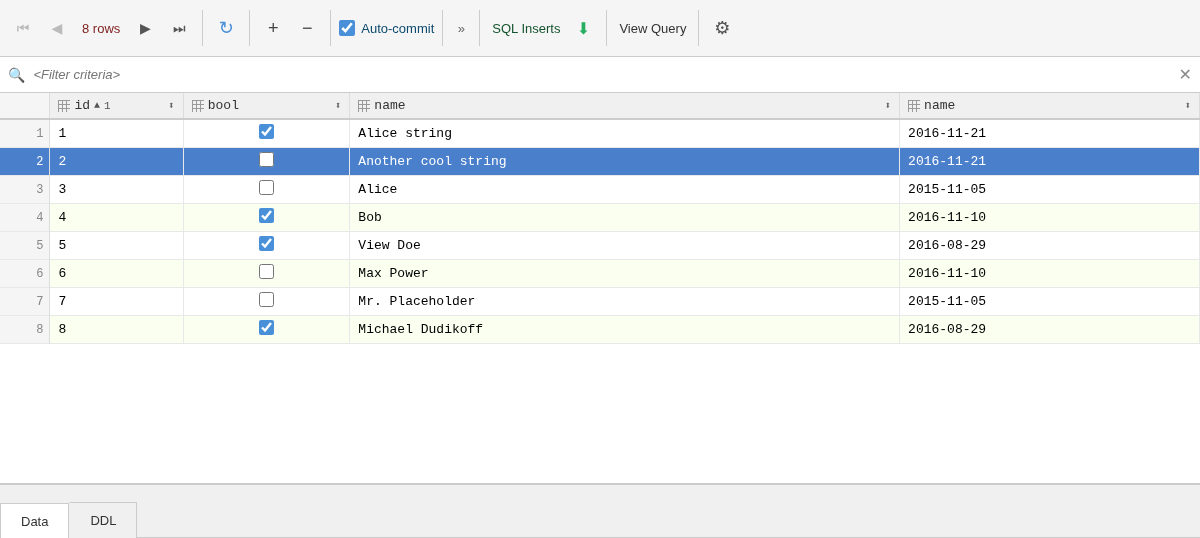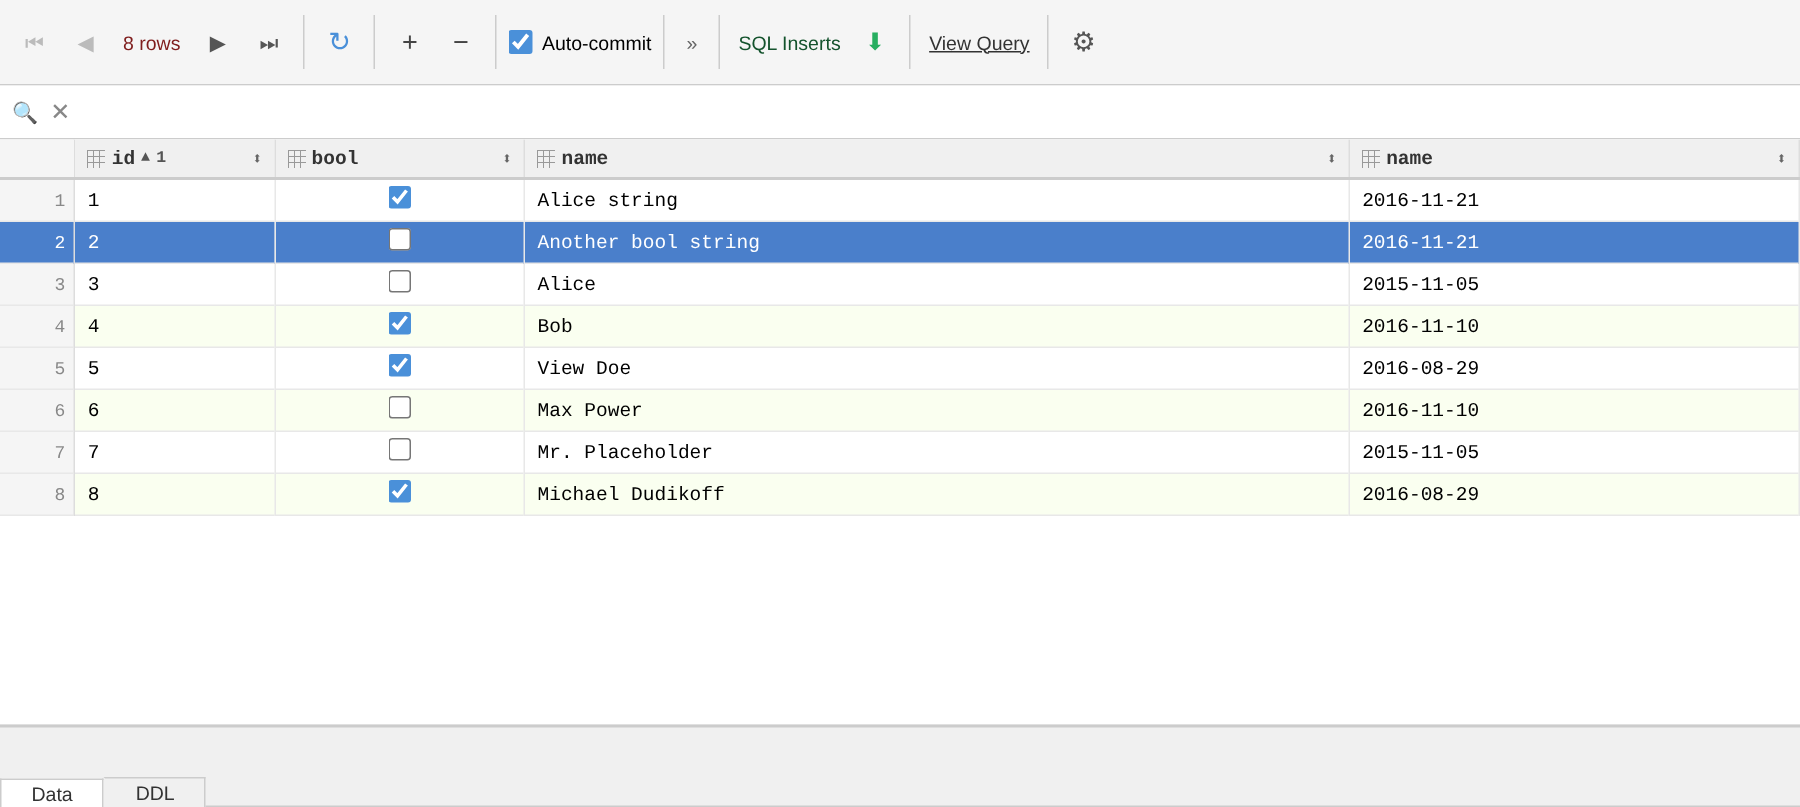--- a/index.html
+++ b/index.html
@@ -53,33 +53,32 @@
       align-items: center;
       gap: 6px;
     }
     .autocommit-checkbox {
       width: 16px;
       height: 16px;
       accent-color: #4a90d9;
     }
     .autocommit-label {
       font-size: 13px;
-      color: #000000;
+      color: #0c4a6e;
       text-align: right;
     }
     .sql-inserts-label {
       font-size: 13px;
       color: #14532d;
       padding: 0 4px;
     }
     .view-query-label {
       font-size: 13px;
       color: #333;
       padding: 0 4px;
-      text-decoration: underline;
     }
     .chevron-btn {
       font-size: 11px;
       color: #666;
     }
     .gear-btn {
       font-size: 18px;
       color: #555;
     }
 
@@ -126,21 +125,21 @@
       font-family: 'Courier New', Courier, monospace;
       font-size: 13px;
     }
     thead tr {
       background: #f0f0f0;
       border-bottom: 2px solid #ccc;
     }
     th {
       padding: 5px 8px;
       text-align: left;
-      font-weight: bold;
+      font-weight: normal;
       color: #333;
       border-right: 1px solid #ddd;
       white-space: nowrap;
       position: relative;
     }
     th .th-inner {
       display: flex;
       align-items: center;
       gap: 4px;
     }
@@ -218,21 +217,21 @@
       background: #f0f0f0;
       border-top: 2px solid #ccc;
       display: flex;
       align-items: flex-end;
       padding: 0 0 0 0;
     }
     .tab {
       display: flex;
       align-items: center;
       justify-content: center;
-      height: 20px;
+      height: 36px;
       padding: 0 20px;
       border-top: 1px solid #ccc;
       border-right: 1px solid #ccc;
       border-left: 1px solid transparent;
       cursor: pointer;
       font-size: 13px;
       color: #333;
       background: #f0f0f0;
       margin-top: 20px;
     }
@@ -306,20 +305,21 @@
 
     <span class="view-query-label">View Query</span>
 
     <div class="toolbar-separator"></div>
 
     <button class="toolbar-btn gear-btn">⚙</button>
   </div>
 
   <div class="filter-bar">
     <span class="filter-icon">🔍</span>
+    <input class="filter-input" type="text" placeholder="&lt;Filter criteria&gt;" style="">
     <button class="filter-clear">✕</button>
   </div>
 
   <div class="table-container">
     <table>
       <thead>
         <tr>
           <th class="row-num-col"></th>
           <th class="col-id">
             <div class="th-inner">
@@ -358,21 +358,21 @@
             <td class="row-num-col">1</td>
             <td class="col-id">1</td>
             <td class="col-bool checkbox-cell"><input type="checkbox" class="cell-checkbox" checked="" style=""></td>
             <td class="col-name">Alice string</td>
             <td class="col-date">2016-11-21</td>
           </tr>
           <tr class="selected">
             <td class="row-num-col">2</td>
             <td class="col-id">2</td>
             <td class="col-bool checkbox-cell"><input type="checkbox" class="cell-checkbox" style=""></td>
-            <td class="col-name">Another bool string</td>
+            <td class="col-name">Another cool string</td>
             <td class="col-date">2016-11-21</td>
           </tr>
           <tr>
             <td class="row-num-col">3</td>
             <td class="col-id">3</td>
             <td class="col-bool checkbox-cell"><input type="checkbox" class="cell-checkbox" style=""></td>
             <td class="col-name">Alice</td>
             <td class="col-date">2015-11-05</td>
           </tr>
           <tr>

